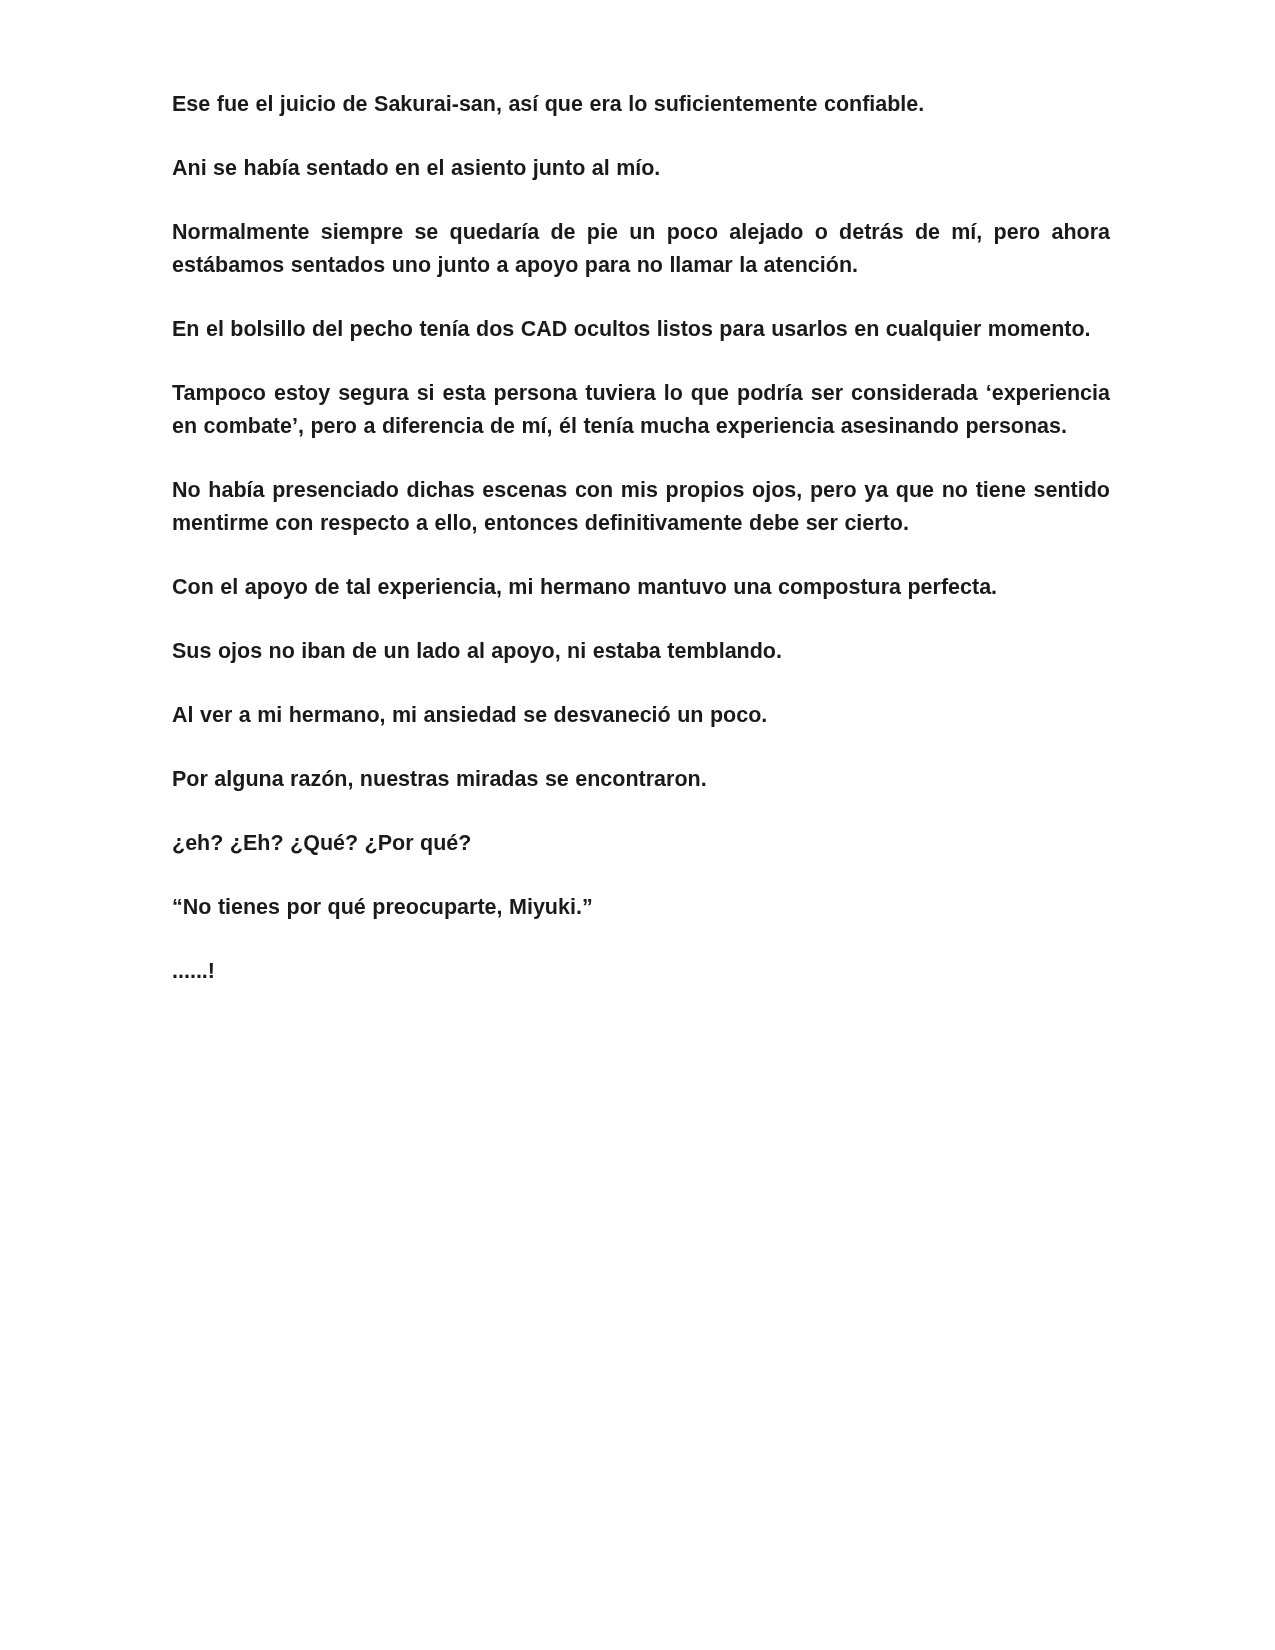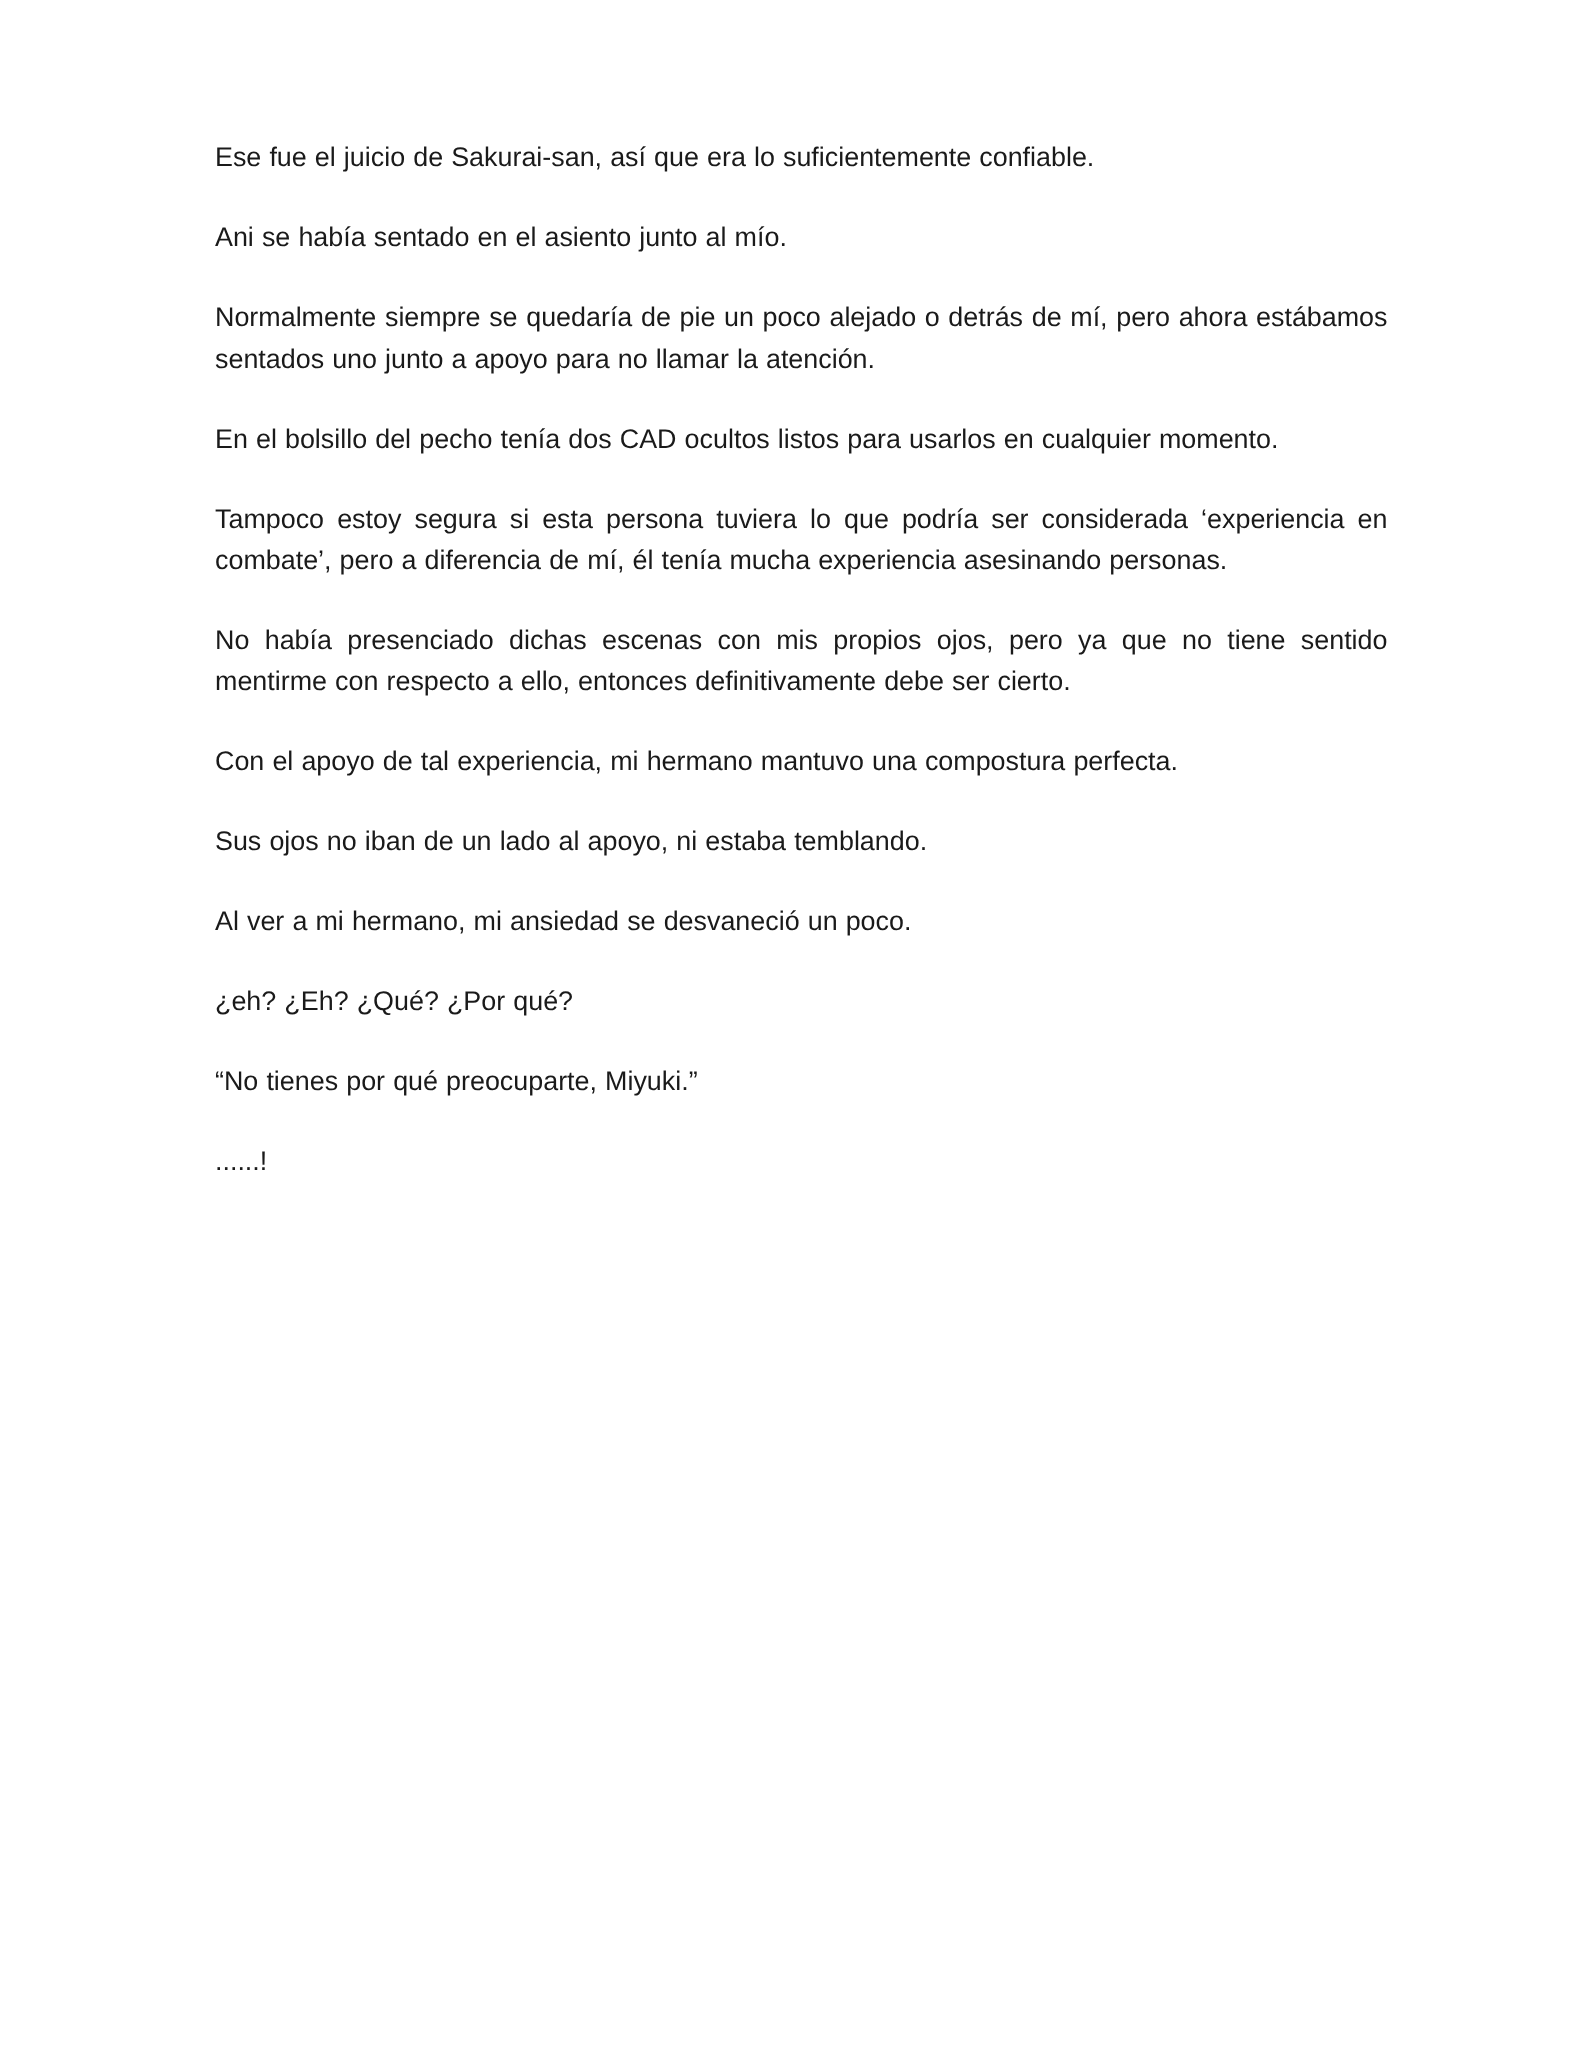--- a/index.html
+++ b/index.html
@@ -7,26 +7,27 @@
     padding: 0;
     background: #ffffff;
   }
   .page {
     position: relative;
     width: 1275px;
     height: 1650px;
     margin: 0 auto;
     background: #ffffff;
     box-sizing: border-box;
-    padding: 110px 165px 0 172px;
+    padding: 88px 165px 0 172px;
     font-family: "Liberation Sans", "DejaVu Sans", sans-serif;
     font-size: 21.5px;
     line-height: 33px;
     color: #1a1a1a;
     overflow: hidden;
+    font-weight: bold;
   }
   .para {
     margin: 0 0 31px 0;
     text-align: left;
     word-spacing: 0.5px;
   }
   .para.justify {
     text-align: justify;
   }
   .para.spread {
@@ -40,16 +41,17 @@
 <div class="page">
   <p class="para">Ese fue el juicio de Sakurai-san, así que era lo suficientemente confiable.</p>
   <p class="para">Ani se había sentado en el asiento junto al mío.</p>
   <p class="para justify">Normalmente siempre se quedaría de pie un poco alejado o detrás de mí, pero ahora estábamos sentados uno junto a apoyo para no llamar la atención.</p>
   <p class="para justify">En el bolsillo del pecho tenía dos CAD ocultos listos para usarlos en cualquier momento.</p>
   <p class="para justify">Tampoco estoy segura si esta persona tuviera lo que podría ser considerada ‘experiencia en combate’, pero a diferencia de mí, él tenía mucha experiencia asesinando personas.</p>
   <p class="para justify">No había presenciado dichas escenas con mis propios ojos, pero ya que no tiene sentido mentirme con respecto a ello, entonces definitivamente debe ser cierto.</p>
   <p class="para">Con el apoyo de tal experiencia, mi hermano mantuvo una compostura perfecta.</p>
   <p class="para">Sus ojos no iban de un lado al apoyo, ni estaba temblando.</p>
   <p class="para">Al ver a mi hermano, mi ansiedad se desvaneció un poco.</p>
+  <p class="para">Por alguna razón, nuestras miradas se encontraron.</p>
   <p class="para">¿eh? ¿Eh? ¿Qué? ¿Por qué?</p>
   <p class="para">“No tienes por qué preocuparte, Miyuki.”</p>
   <p class="para">......!</p>
 </div>
 
 </body></html>

